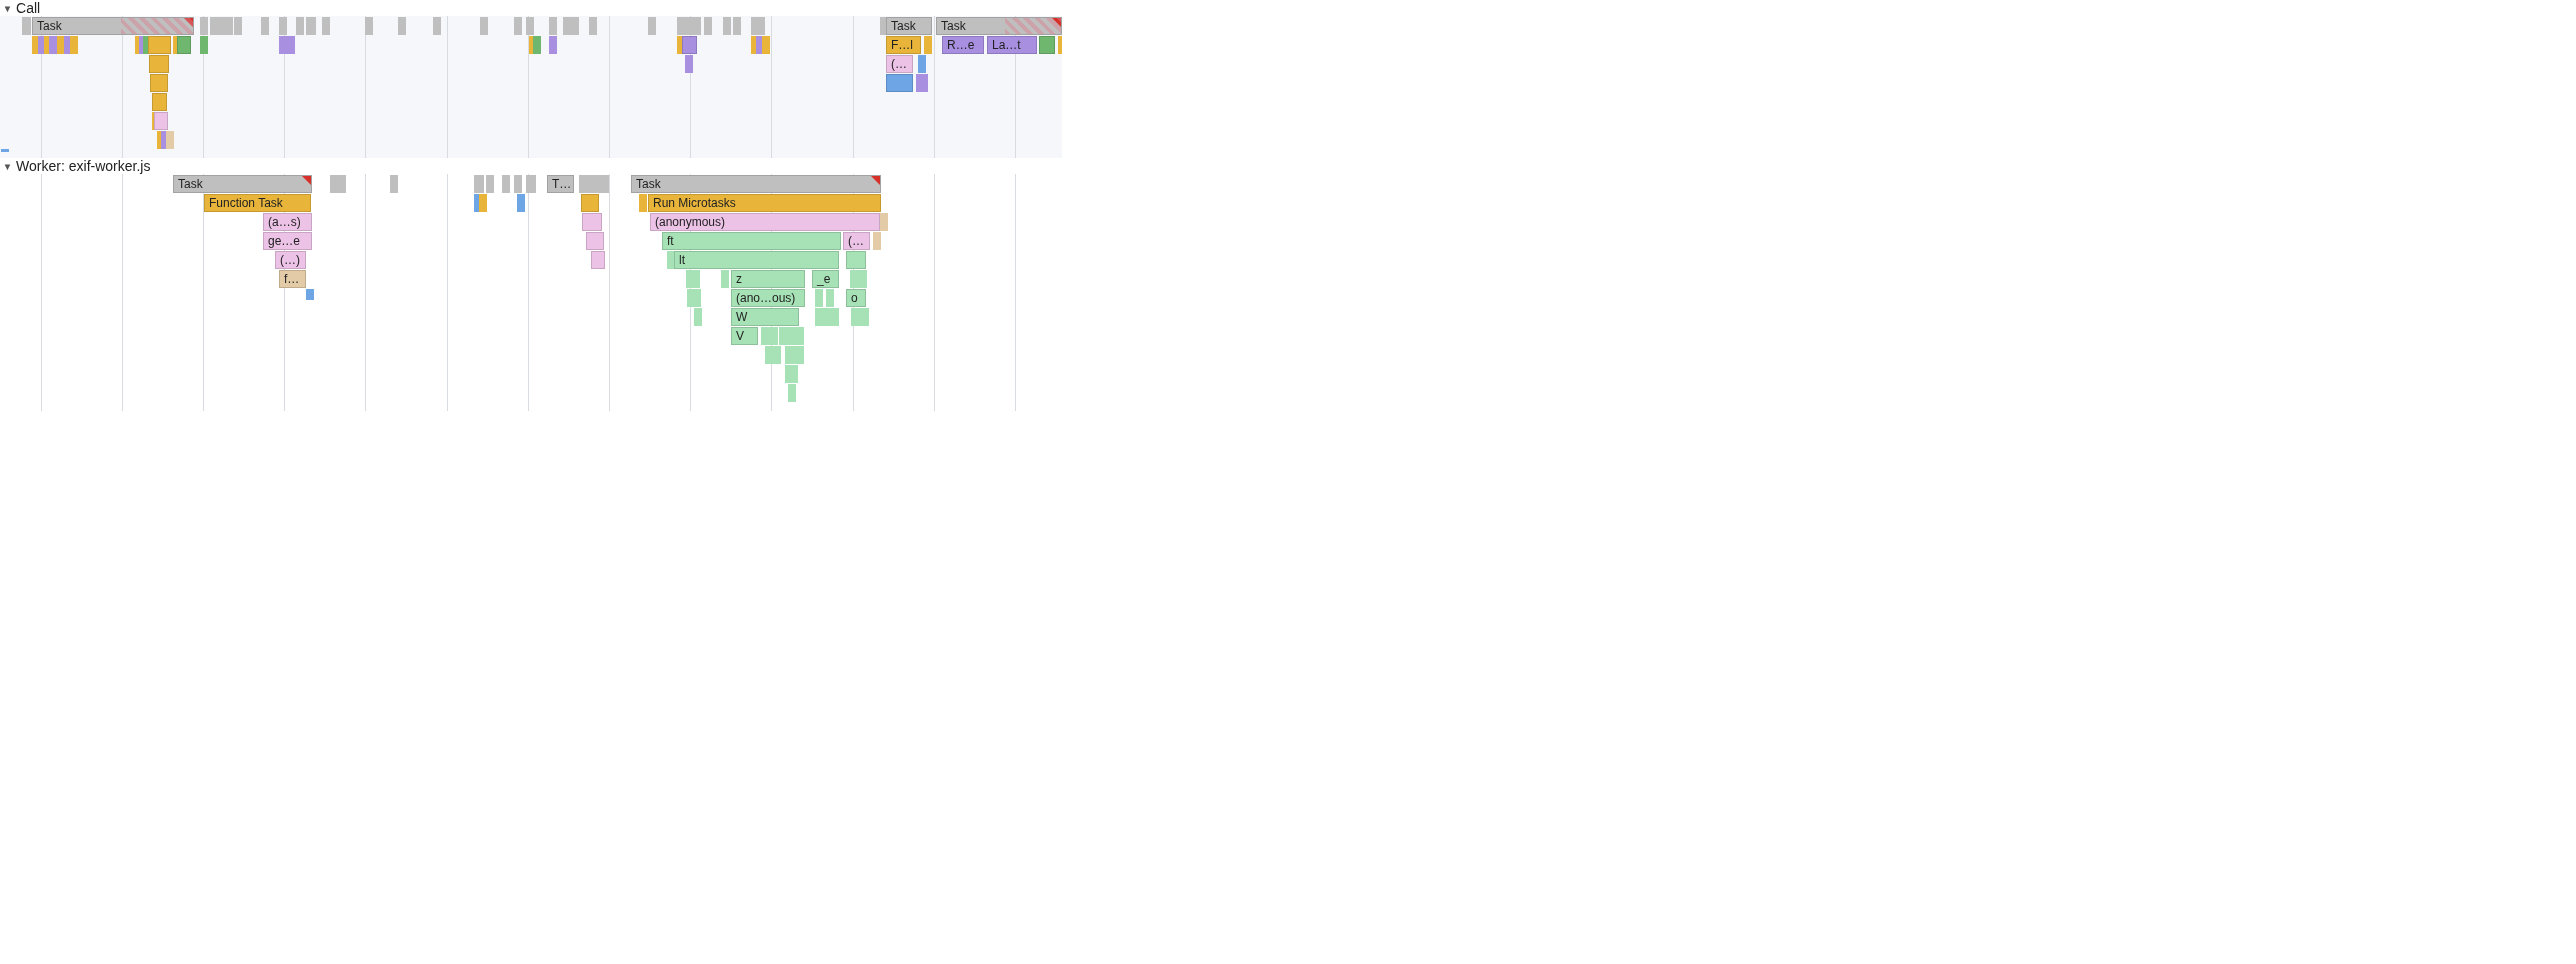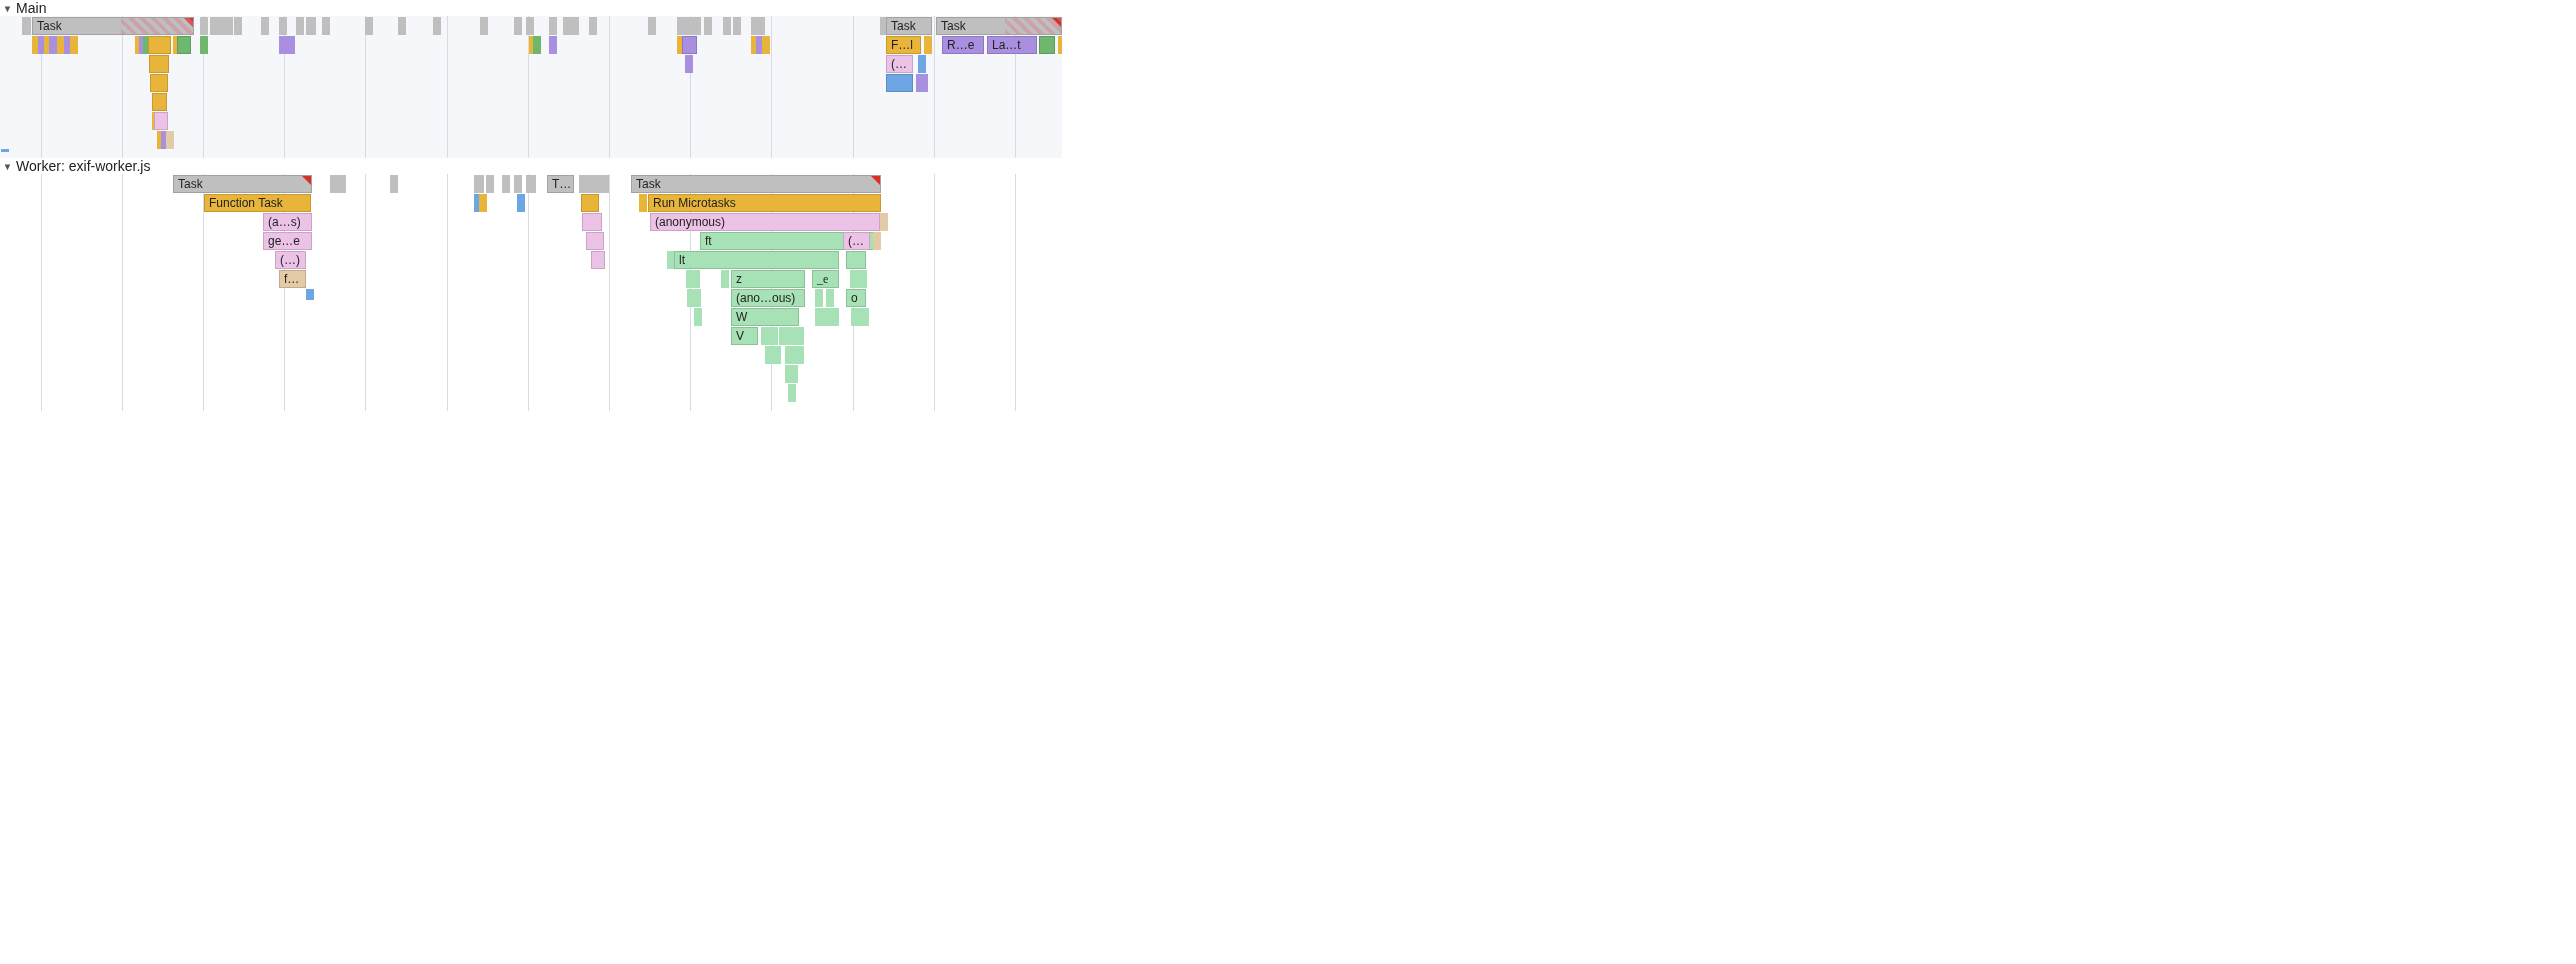--- a/index.html
+++ b/index.html
@@ -71,21 +71,21 @@
   .c-blue   { background: #6ea5e5; }
   .c-green  { background: #6fb76f; }
   .c-mint   { background: #a6e2b5; }
 </style>
 </head>
 <body>
 
 <div class="track">
   <div class="track-header">
     <span class="disclosure">▼</span>
-    <span>Main</span>
+    <span>Call</span>
   </div>
   <div class="flame-area" id="flame-main" style="height:142px;">
     <div class="gridlines" id="grid-main">
         <div class="line" style="left: 41px;"></div>
         <div class="line" style="left: 122px;"></div>
         <div class="line" style="left: 203px;"></div>
         <div class="line" style="left: 284px;"></div>
         <div class="line" style="left: 365px;"></div>
         <div class="line" style="left: 447px;"></div>
         <div class="line" style="left: 528px;"></div>
@@ -227,36 +227,36 @@
     <div class="bar c-gold noline" style="left:639px;top:20px;width:6.8px;"></div>
     <div class="bar c-gold" style="left:648px;top:20px;width:233px;">Run Microtasks</div>
 
     <div class="bar c-pink" style="left:263px;top:39px;width:49px;">(a…s)</div>
     <div class="bar c-pink" style="left:582px;top:39px;width:20px;"></div>
     <div class="bar c-pink" style="left:650px;top:39px;width:230px;">(anonymous)</div>
     <div class="bar c-tan noline" style="left:880px;top:39px;width:1.4px;"></div>
 
     <div class="bar c-pink" style="left:263px;top:58px;width:49px;">ge…e</div>
     <div class="bar c-pink" style="left:586px;top:58px;width:17.6px;"></div>
-    <div class="bar c-mint" style="left:700px;top:58px;width:179px;">ft</div>
+    <div class="bar c-mint" style="left:662px;top:58px;width:179px;">ft</div>
     <div class="bar c-pink" style="left:843px;top:58px;width:27px;">(…</div>
     <div class="bar c-tan noline" style="left:873px;top:58px;width:6.8px;"></div>
 
     <div class="bar c-pink" style="left:275px;top:77px;width:31px;">(…)</div>
     <div class="bar c-pink" style="left:591px;top:77px;width:13.5px;"></div>
     <div class="bar c-mint noline" style="left:667px;top:77px;width:4px;"></div>
     <div class="bar c-mint" style="left:674px;top:77px;width:165px;">lt</div>
     <div class="bar c-mint" style="left:846px;top:77px;width:20px;"></div>
 
     <div class="bar c-tan" style="left:279px;top:96px;width:27px;">f…</div>
     <div class="bar c-mint noline" style="left:686px;top:96px;width:2.7px;"></div>
     <div class="bar c-mint noline" style="left:692px;top:96px;width:4px;"></div>
     <div class="bar c-mint noline" style="left:721px;top:96px;width:2.7px;"></div>
     <div class="bar c-mint" style="left:731px;top:96px;width:74px;">z</div>
-    <div class="bar c-mint" style="left:812px;top:96px;width:27px;font-family:Liberation Serif, serif;">_e</div>
+    <div class="bar c-mint" style="left:812px;top:96px;width:27px;">_e</div>
     <div class="bar c-mint noline" style="left:850px;top:96px;width:2px;"></div>
     <div class="bar c-mint noline" style="left:854px;top:96px;width:2px;"></div>
     <div class="bar c-mint noline" style="left:859px;top:96px;width:2px;"></div>
 
     <div class="bar c-blue noline" style="left:306px;top:115px;width:2.7px;height:10.8px;"></div>
     <div class="bar c-mint noline" style="left:687px;top:115px;width:2.7px;"></div>
     <div class="bar c-mint noline" style="left:693px;top:115px;width:4px;"></div>
     <div class="bar c-mint" style="left:731px;top:115px;width:74px;">(ano…ous)</div>
     <div class="bar c-mint noline" style="left:815px;top:115px;width:6.8px;"></div>
     <div class="bar c-mint noline" style="left:826px;top:115px;width:2.7px;"></div>

